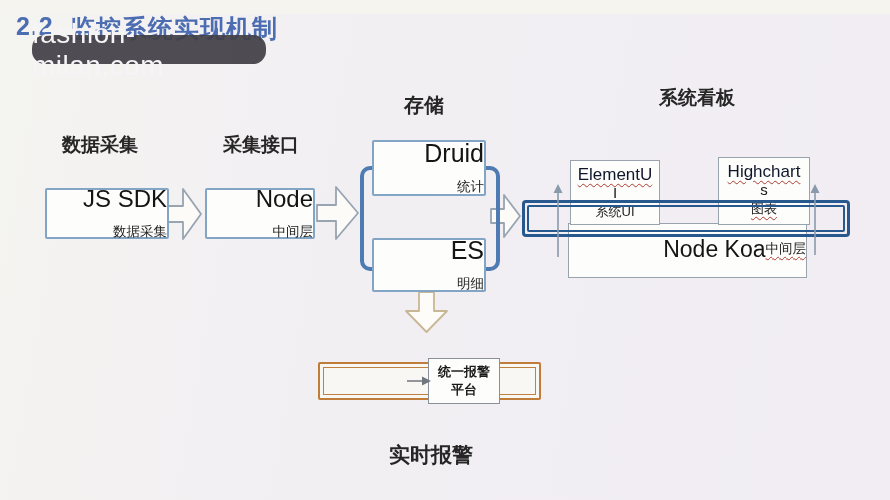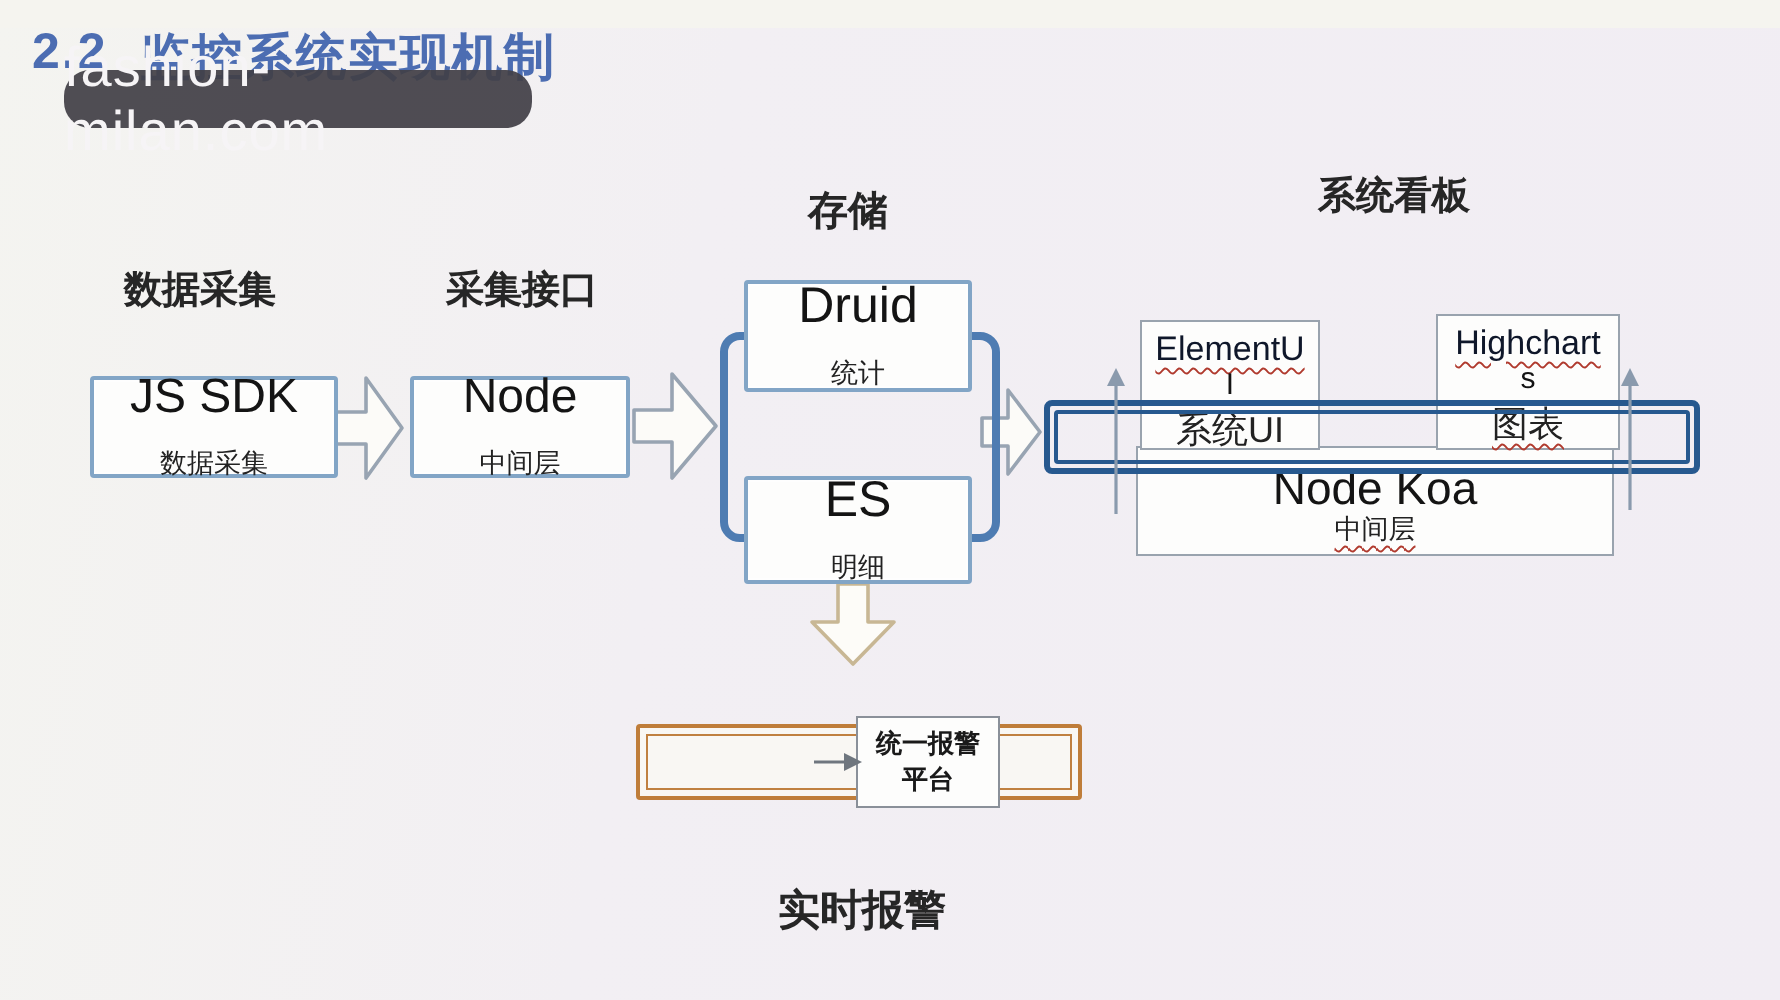--- a/index.html
+++ b/index.html
@@ -16,43 +16,43 @@
     left:32px;top:35px;width:234px;height:29px;border-radius:13px;
     background:rgba(66,64,71,0.93);display:flex;align-items:center;justify-content:center;
     z-index:30;
   }
   .watermark span{color:#f6f4f6;font-size:28px;letter-spacing:0.5px;}
   
   .seclabel{color:#262626;font-weight:600;white-space:nowrap;}
   
   .bluebox{
     background:#fdfdfc;border:2.5px solid #82a5c6;border-radius:2px;
-    display:flex;flex-direction:column;align-items:center;justify-content:center;
+    display:flex;flex-direction:column;align-items:flex-end;justify-content:center;
     box-shadow:0 0 0 1px rgba(255,255,255,.6) inset;z-index:6;
   }
   .bluebox .t{font-size:24px;color:#141414;line-height:1.05;}
   .bluebox .s{font-size:13.5px;color:#222;margin-top:12px;}
   .graybox{
     background:#fdfdfc;border:1.5px solid #99a3ae;
     display:flex;flex-direction:column;align-items:center;z-index:6;
   }
   .graybox .l1{font-size:17px;color:#0f172a;line-height:1.15;margin-top:4px;}
   .graybox .l2{font-size:15px;color:#141414;line-height:1.1;}
-  .graybox .s{font-size:18px;color:#222;margin-top:2px;}
+  .graybox .s{font-size:13px;color:#222;margin-top:2px;}
   .sq{text-decoration:underline;text-decoration-style:wavy;text-decoration-color:#b03a2e;text-decoration-thickness:1px;text-underline-offset:3px;}
   
   .bracket{
     left:360px;top:166px;width:132px;height:97px;
     border:4px solid #4e7cb2;border-radius:10px;z-index:2;
   }
   
   .nodekoa{
     left:568px;top:223px;width:239px;height:55px;
     background:#fdfdfc;border:1.5px solid #99a3ae;z-index:3;
-    display:flex;flex-direction:column;align-items:center;justify-content:flex-end;
+    display:flex;align-items:center;justify-content:flex-end;
     padding-bottom:3px;box-sizing:border-box;
   }
   .nodekoa .t{font-size:23px;color:#141414;line-height:1.05;}
   .nodekoa .s{font-size:13.5px;color:#222;}
   
   .bluebar{
     left:522px;top:200px;width:328px;height:37px;box-sizing:border-box;
     border:3px solid #27598f;border-radius:4px;z-index:10;
   }
   .bluebar .inner{

